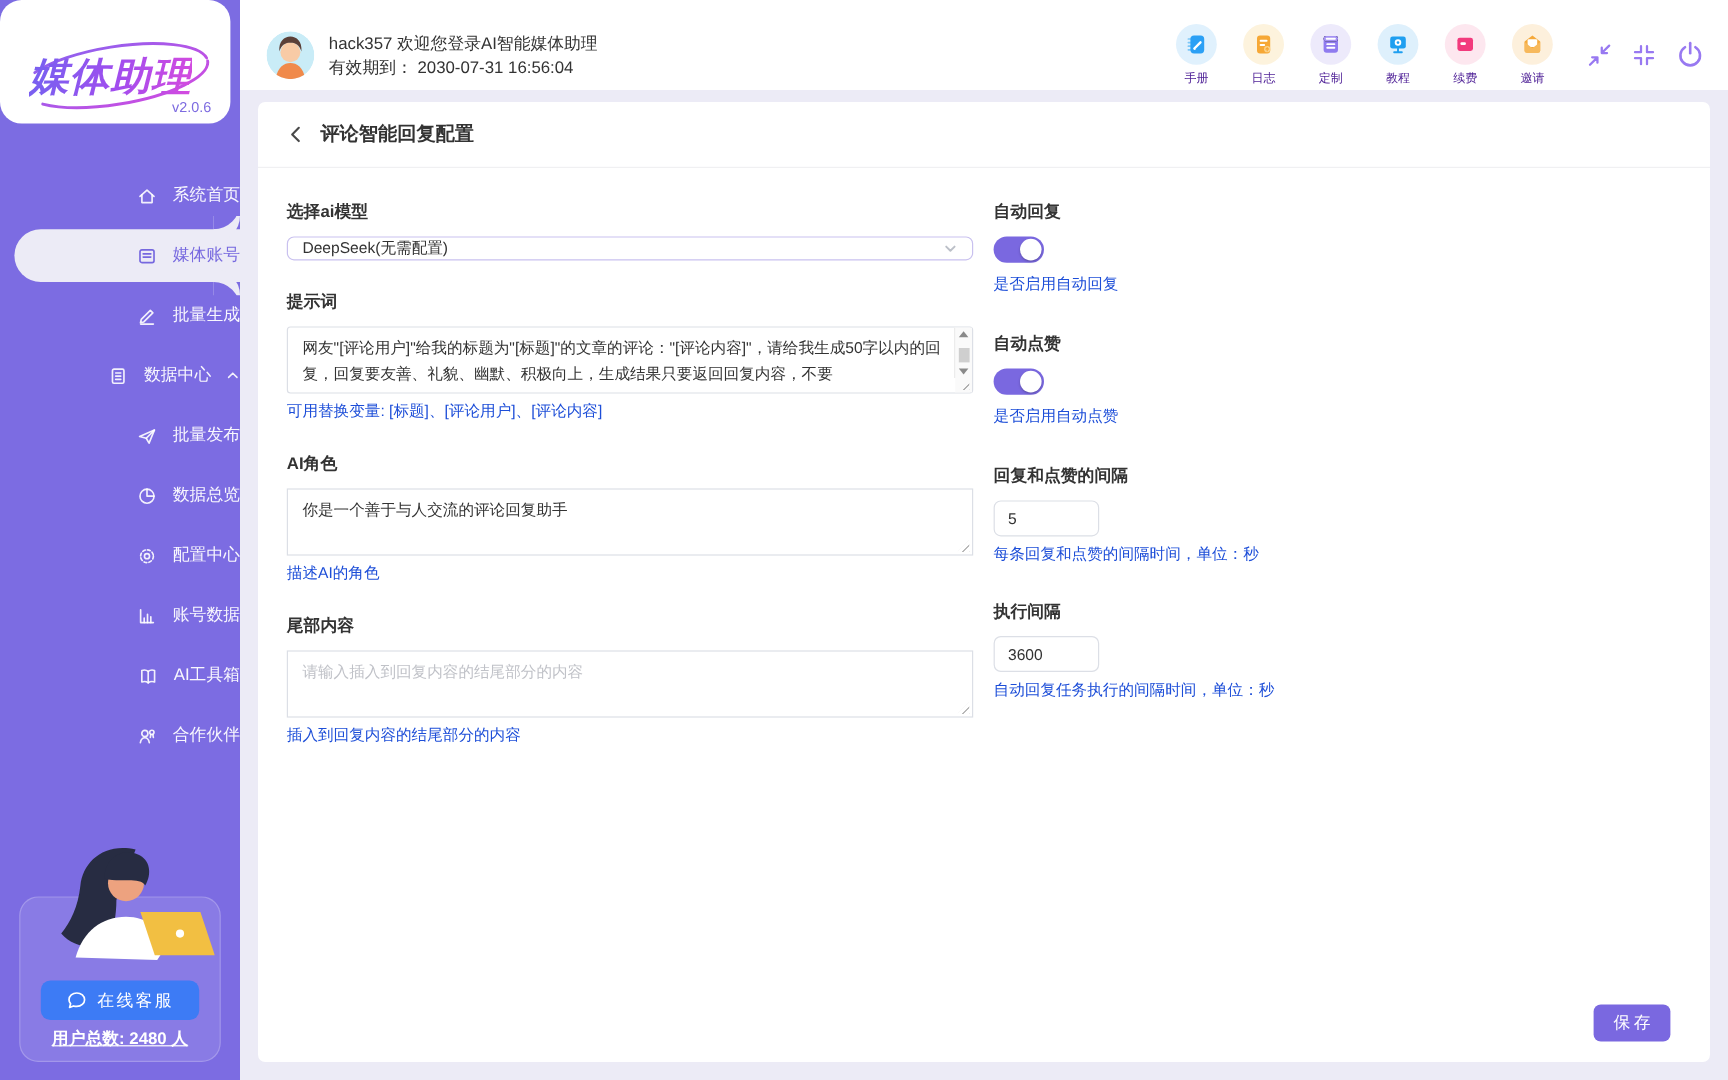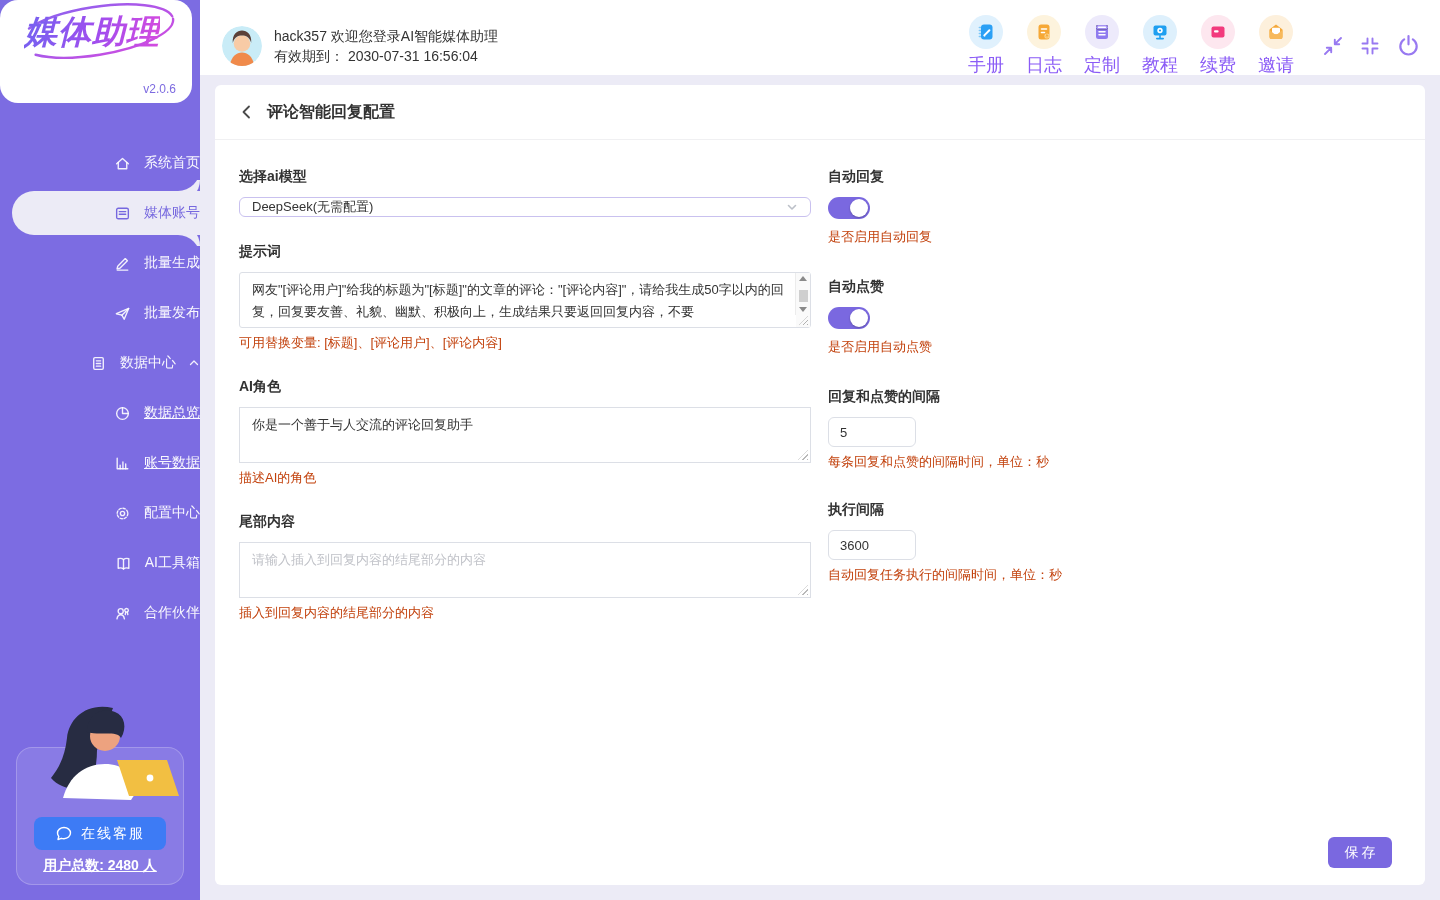--- a/index.html
+++ b/index.html
@@ -3,33 +3,33 @@
 <meta charset="utf-8">
 <style>
   * { margin:0; padding:0; box-sizing:border-box; }
   html,body { width:1440px; height:900px; overflow:hidden; }
   body { font-family:"Liberation Sans", sans-serif; background:#ecebf6; }
   .app { width:1440px; height:900px; display:flex; }
 
   
   .sidebar { position:relative; width:200px; flex-shrink:0; background:#7c6ce2; }
   .logo-box { position:absolute; top:0; left:0; width:192px; height:103px; background:#fff; border-radius:18px; z-index:2; }
-  .logo-wrap { position:absolute; left:14px; top:0; width:164px; height:62px; }
+  .logo-wrap { position:absolute; left:14px; top:32px; width:164px; height:62px; }
   .logo-swoosh { position:absolute; left:0; top:0; }
   .logo-text { position:absolute; left:10px; top:10px; font-size:33px; font-weight:900; font-style:italic; letter-spacing:1px;
     background:linear-gradient(100deg,#7b5ff0 10%,#a24dee 55%,#d14be0 95%);
     -webkit-background-clip:text; background-clip:text; color:transparent; }
   .logo-version { position:absolute; right:16px; bottom:7px; font-size:12px; color:#7d6be0; }
 
   .menu { padding-top:141px; }
   .menu-item { height:44px; display:flex; align-items:center; padding-left:40px; margin-bottom:6px;
     color:rgba(255,255,255,.95); font-size:14px; cursor:pointer; position:relative;justify-content:flex-end; }
   .menu-item .mi-icon { width:17px; height:17px; margin-right:13px; display:inline-flex; }
   .menu-item svg { width:100%; height:100%; stroke:rgba(255,255,255,.9); fill:none; stroke-width:1.3; stroke-linecap:round; stroke-linejoin:round; }
-  .menu-item.sub { padding-left:64px;text-decoration:underline; }
+  .menu-item.sub { padding-left:64px; }
   .menu-item.active { background:#ecebf6; margin-left:12px; padding-left:28px; border-radius:22px 0 0 22px; color:#7668df; }
   .menu-item.active svg { stroke:#7668df; }
   .menu-item.active::before, .menu-item.active::after { content:""; position:absolute; right:0; width:22px; height:22px; pointer-events:none; }
   .menu-item.active::before { top:-22px; border-bottom-right-radius:22px; box-shadow:0 11px 0 0 #ecebf6; }
   .menu-item.active::after { bottom:-22px; border-top-right-radius:22px; box-shadow:0 -11px 0 0 #ecebf6; }
   .mi-chevron { margin-left:12px; width:12px; height:12px; display:inline-flex; }
 
   .service-box { position:absolute; left:16px; right:16px; bottom:15px; height:138px; border-radius:16px;
     background:rgba(255,255,255,.10); border:1px solid rgba(255,255,255,.22); }
   .woman { position:absolute; left:12px; top:-46px; width:150px; height:98px; }
@@ -39,36 +39,36 @@
   .user-total { position:absolute; bottom:9px; width:100%; text-align:center; color:#fff; font-weight:bold; font-size:14px;text-decoration:underline; }
 
   
   .main { flex:1; display:flex; flex-direction:column; min-width:0; }
   .header { height:75px; background:#fff; display:flex; align-items:center; padding:16px 15px 0 22px; flex-shrink:0; }
   .avatar { width:40px; height:40px; border-radius:50%; overflow:hidden; flex-shrink:0; }
   .welcome { margin-left:12px; font-size:14px; color:#333; line-height:20px; }
   .actions { margin-left:auto; display:flex; gap:22px; }
   .action { display:flex; flex-direction:column; align-items:center; cursor:pointer; }
   .action-circle { width:34px; height:34px; border-radius:50%; display:flex; align-items:center; justify-content:center; }
-  .action-label { font-size:18px; color:#8b5cf6; margin-top:4px;font-family:Liberation Serif, serif; }
+  .action-label { font-size:10px; color:#4c1d95; margin-top:4px;font-family:Liberation Serif, serif; }
   .win-controls { margin-left:28px; display:flex; align-items:center; gap:15px; padding-right:4px; }
   .win-controls svg { stroke:#9879f1; fill:none; stroke-width:1.9; stroke-linecap:round; stroke-linejoin:round; cursor:pointer; }
 
   .content { flex:1; padding:10px 15px 15px; min-height:0; }
   .card { background:#fff; border-radius:6px; height:100%; position:relative; }
   .card-title-row { height:55px; display:flex; align-items:center; padding:0 24px; border-bottom:1px solid #f0f0f2; }
   .back-btn { width:16px; height:16px; display:inline-flex; cursor:pointer; }
   .back-btn svg { stroke:#4a4a4a; fill:none; stroke-width:1.8; stroke-linecap:round; stroke-linejoin:round; }
   .page-title { margin-left:12px; font-size:16px; font-weight:600; color:#333;text-align:right; }
 
   .form-row { display:flex; padding:28px 24px 0; }
   .col-left { width:572px; flex-shrink:0; }
   .col-right { margin-left:17px; }
   .field-label { font-size:14px; font-weight:600; color:#333; margin-bottom:11px; }
-  .helper { font-size:13px; color:#c2410c; margin-top:6px; }
+  .helper { font-size:13px; color:#1d4ed8; margin-top:6px; }
 
   .select-box { height:20px; border:1px solid #c9c1ef; border-radius:6px; background:#fff; display:flex; align-items:center;
     justify-content:space-between; padding:0 12px; font-size:13px; color:#333; cursor:pointer; }
   .select-box svg { stroke:#bcc0c8; fill:none; stroke-width:1.6; stroke-linecap:round; stroke-linejoin:round; }
 
   .field { margin-bottom:26px; }
   .ta-wrap { position:relative; }
   textarea { width:100%; height:56px; border:1px solid #dcdfe6; font-size:13px; line-height:22px; color:#333;
     padding:6px 12px; resize:none; overflow:hidden; font-family:inherit; display:block; }
   #prompt-ta { border-radius:3px; padding-right:26px; }
@@ -146,66 +146,66 @@
           <svg viewBox="0 0 16 16">
               <path d="M3.5 10.5 10.6 3.4l2 2L5.5 12.5l-2.6.6z"></path>
               <path d="M3 14.2h10"></path>
             </svg>
           </span>
         <span>批量生成</span>
       </div>
       <div class="menu-item">
         <span class="mi-icon">
           <svg viewBox="0 0 16 16">
-              <path d="M2.2 8.2 13.8 3.2 9.6 13.4 7.4 9.6z"></path>
-              <path d="M7.4 9.6 13.8 3.2"></path>
-            </svg>
-          </span>
-        <span>批量发布</span>
-      </div>
-      <div class="menu-item">
-        <span class="mi-icon">
-          <svg viewBox="0 0 16 16">
               <rect x="3.5" y="2.5" width="9" height="11" rx="1.2"></rect>
               <path d="M6 5.5h4M6 8h4M6 10.5h4"></path>
             </svg>
           </span>
         <span>数据中心</span>
         <span class="mi-chevron">
           <svg viewBox="0 0 12 12">
               <path d="M2.5 7.5 6 4l3.5 3.5"></path>
             </svg>
           </span>
       </div>
+      <div class="menu-item">
+        <span class="mi-icon">
+          <svg viewBox="0 0 16 16">
+              <path d="M2.2 8.2 13.8 3.2 9.6 13.4 7.4 9.6z"></path>
+              <path d="M7.4 9.6 13.8 3.2"></path>
+            </svg>
+          </span>
+        <span>批量发布</span>
+      </div>
       <div class="menu-item sub">
         <span class="mi-icon">
           <svg viewBox="0 0 16 16">
               <circle cx="8" cy="8" r="5.5"></circle>
               <path d="M8 2.5V8h5.5"></path>
             </svg>
           </span>
         <span>数据总览</span>
       </div>
+      <div class="menu-item">
+        <span class="mi-icon">
+          <svg viewBox="0 0 16 16">
+              <circle cx="8" cy="8" r="2"></circle>
+              <circle cx="8" cy="8" r="5" stroke-dasharray="2.2 1.7"></circle>
+            </svg>
+          </span>
+        <span>配置中心</span>
+      </div>
       <div class="menu-item sub">
         <span class="mi-icon">
           <svg viewBox="0 0 16 16">
               <path d="M3 3v10h10"></path>
               <path d="M5.8 13V9.5M8.4 13V6.5M11 13V8.5"></path>
             </svg>
           </span>
         <span>账号数据</span>
-      </div>
-      <div class="menu-item">
-        <span class="mi-icon">
-          <svg viewBox="0 0 16 16">
-              <circle cx="8" cy="8" r="2"></circle>
-              <circle cx="8" cy="8" r="5" stroke-dasharray="2.2 1.7"></circle>
-            </svg>
-          </span>
-        <span>配置中心</span>
       </div>
       <div class="menu-item">
         <span class="mi-icon">
           <svg viewBox="0 0 16 16">
               <path d="M8 4.2C6.6 3.1 4.6 3 3 3.5v9c1.6-.5 3.6-.4 5 .7 1.4-1.1 3.4-1.2 5-.7v-9c-1.6-.5-3.6-.4-5 .7z"></path>
               <path d="M8 4.2v9"></path>
             </svg>
           </span>
         <span>AI工具箱</span>
       </div>

